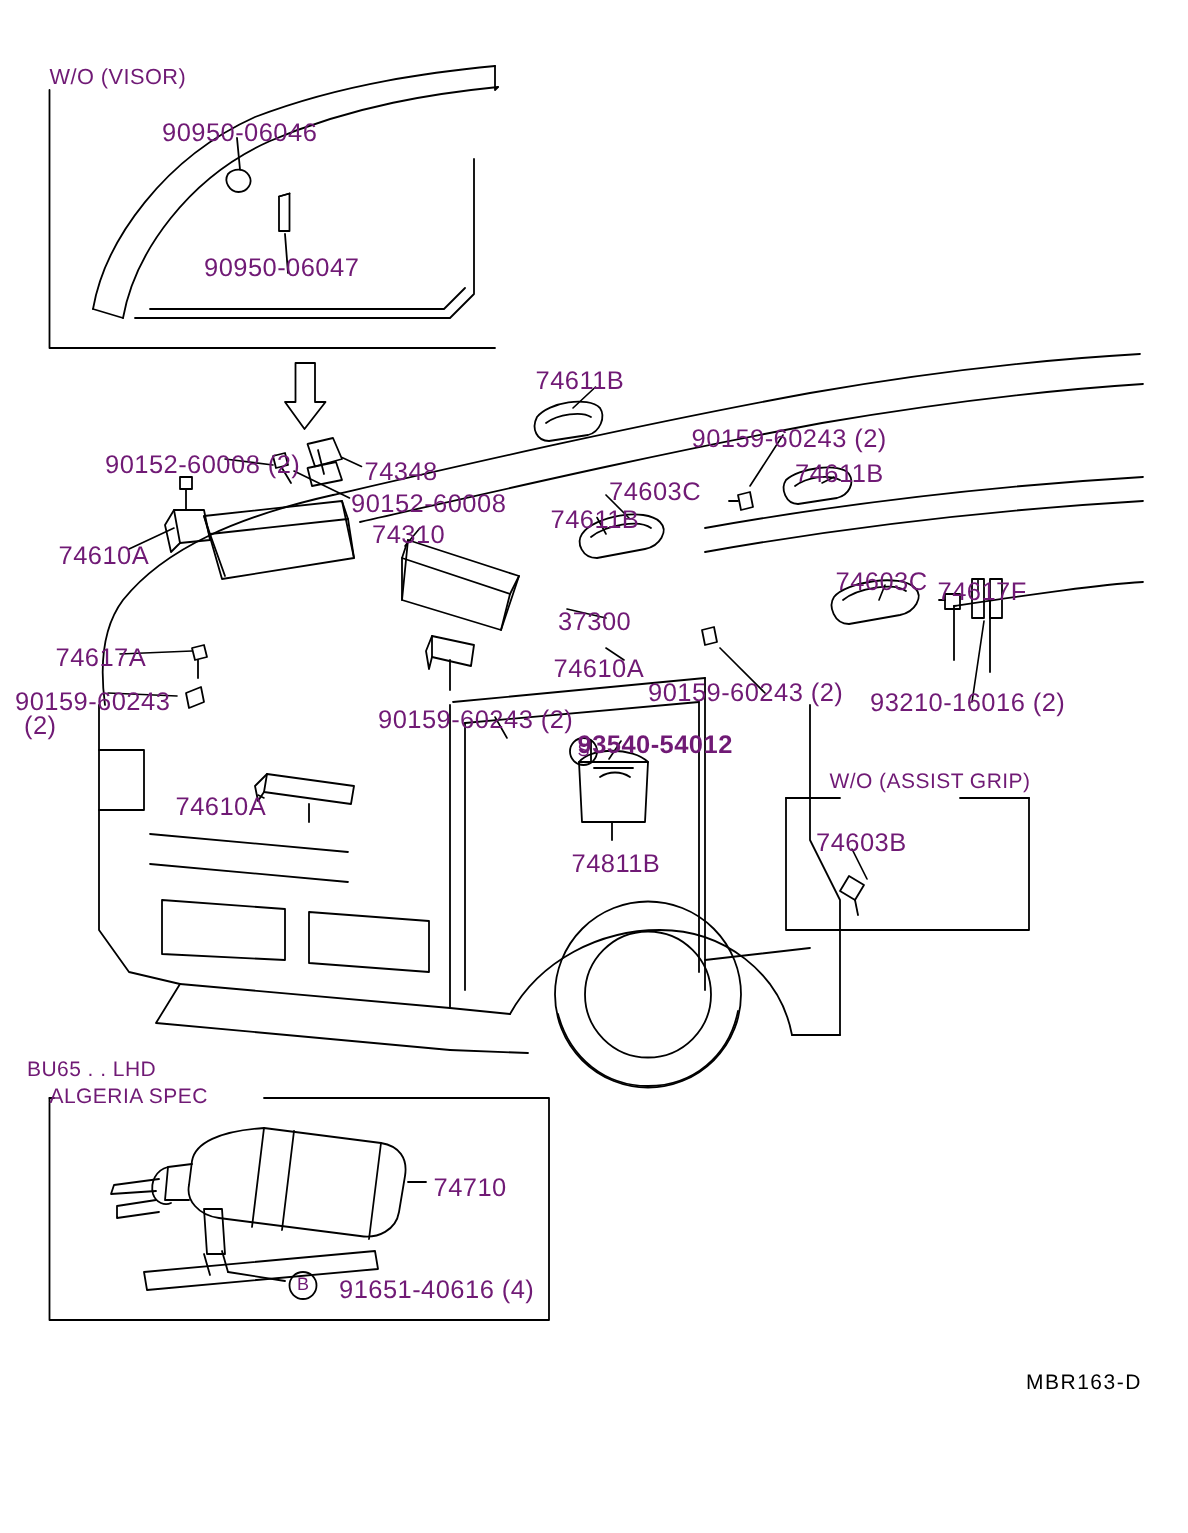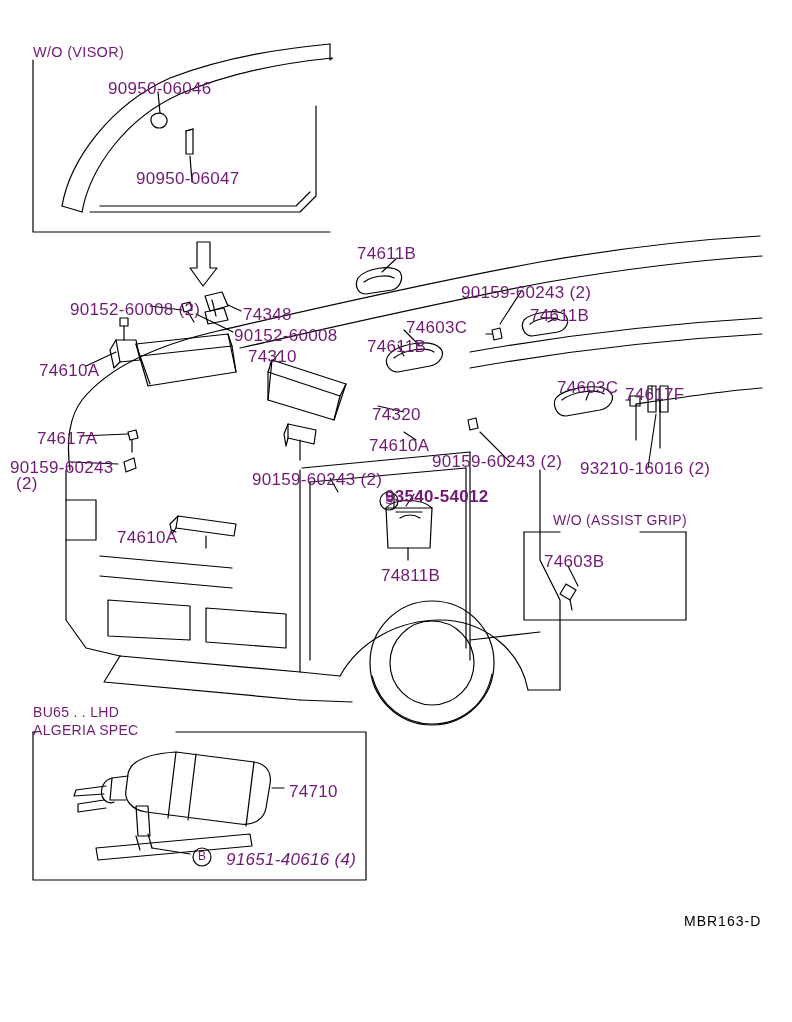--- a/index.html
+++ b/index.html
@@ -237,50 +237,50 @@
       <g>
         <circle cx="389" cy="501" r="9"></circle>
         <circle cx="202" cy="857" r="9"></circle>
       </g>
 
     </g>
   </svg>
 
   <div class="lbl big" style="left:33px;top:44px;">W/O (VISOR)</div>
   <div class="lbl sec twoline" style="left:553px;top:512px;">W/O (ASSIST GRIP)</div>
-  <div class="lbl sec" style="left:33px;top:704px;">BU65 . . LHD</div>
+  <div class="lbl sec" style="left:18px;top:704px;">BU65 . . LHD</div>
   <div class="lbl sec" style="left:33px;top:722px;">ALGERIA SPEC</div>
 
   <div class="lbl code" style="left:108px;top:79px;">90950-06046</div>
   <div class="lbl code" style="left:136px;top:169px;">90950-06047</div>
   <div class="lbl code" style="left:357px;top:244px;">74611B</div>
   <div class="lbl code" style="left:461px;top:283px;">90159-60243 (2)</div>
   <div class="lbl code" style="left:70px;top:300px;">90152-60008 (2)</div>
   <div class="lbl code" style="left:243px;top:305px;">74348</div>
   <div class="lbl code" style="left:530px;top:306px;">74611B</div>
   <div class="lbl code" style="left:234px;top:326px;">90152-60008</div>
   <div class="lbl code" style="left:406px;top:318px;">74603C</div>
   <div class="lbl code" style="left:367px;top:337px;">74611B</div>
   <div class="lbl code" style="left:248px;top:347px;">74310</div>
   <div class="lbl code" style="left:39px;top:361px;">74610A</div>
   <div class="lbl code" style="left:557px;top:378px;">74603C</div>
   <div class="lbl code" style="left:625px;top:385px;">74617F</div>
-  <div class="lbl code" style="left:372px;top:405px;">74320</div>
+  <div class="lbl code" style="left:372px;top:405px;">37300</div>
   <div class="lbl code" style="left:37px;top:429px;">74617A</div>
   <div class="lbl code" style="left:369px;top:436px;">74610A</div>
   <div class="lbl code" style="left:432px;top:452px;">90159-60243 (2)</div>
   <div class="lbl code" style="left:580px;top:459px;">93210-16016 (2)</div>
   <div class="lbl code" style="left:10px;top:458px;">90159-60243</div>
   <div class="lbl code" style="left:16px;top:474px;">(2)</div>
   <div class="lbl code" style="left:252px;top:470px;">90159-60243 (2)</div>
   <div class="lbl code" style="left:385px;top:487px;font-weight:bold;">93540-54012</div>
   <div class="lbl code" style="left:544px;top:552px;">74603B</div>
   <div class="lbl code" style="left:117px;top:528px;">74610A</div>
   <div class="lbl code" style="left:381px;top:566px;">74811B</div>
   <div class="lbl code" style="left:289px;top:782px;">74710</div>
-  <div class="lbl code" style="left:226px;top:850px;font-style:italic;">91651-40616 (4)</div>
+  <div class="lbl code" style="left:226px;top:850px;">91651-40616 (4)</div>
 
   <div class="lbl" style="left:385px;top:494px;font-size:12px;">S</div>
   <div class="lbl" style="left:198px;top:850px;font-size:12px;">B</div>
 
   <div class="diagcode" style="left:684px;top:913px;">MBR163-D</div>
 
 </div>
 
 </body></html>

